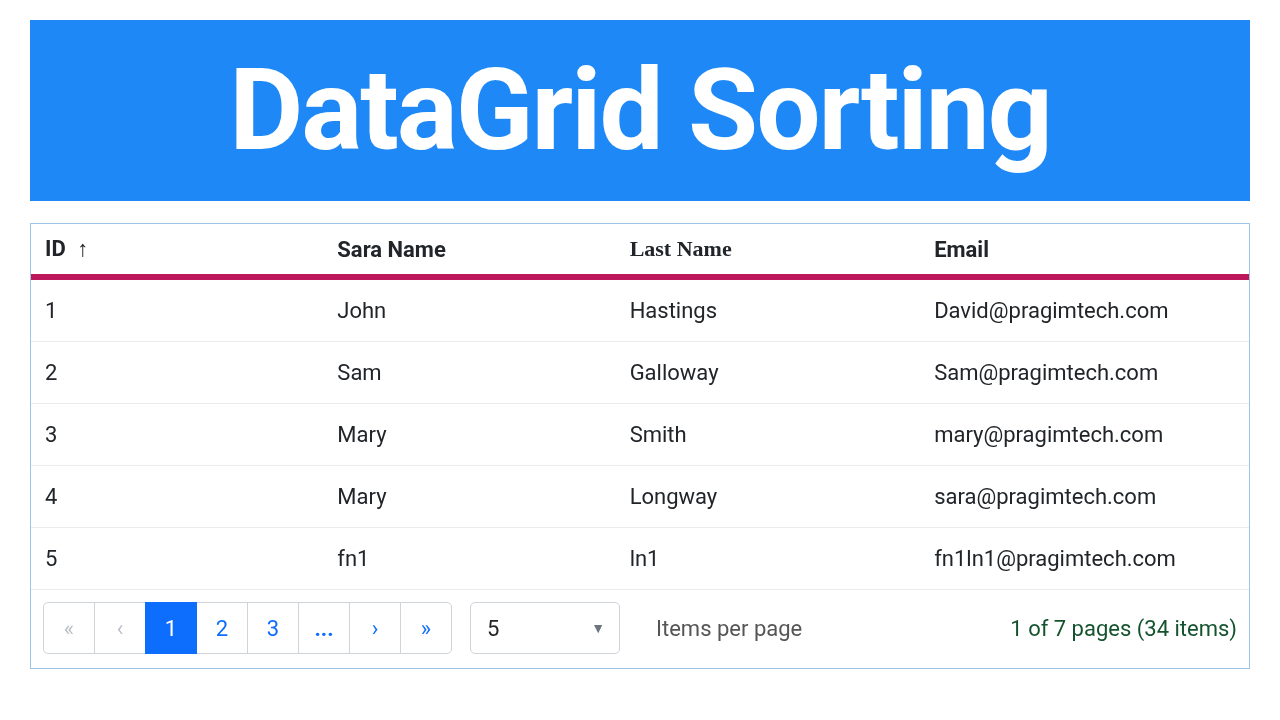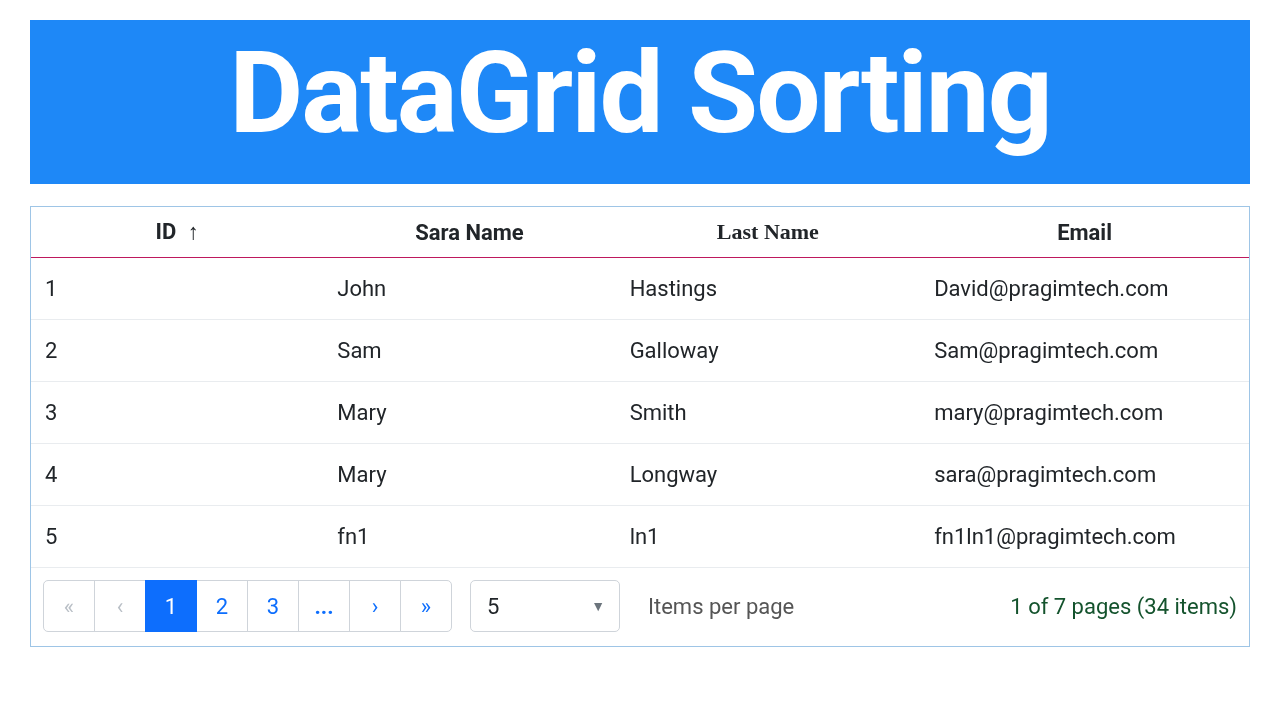--- a/index.html
+++ b/index.html
@@ -11,37 +11,37 @@
     padding: 20px 30px;
     color: #212529;
   }
   .banner {
     background: #1e88f7;
     color: #ffffff;
     font-size: 114px;
     font-weight: 700;
     text-align: center;
     line-height: 1.1;
-    padding: 11px 0 28px 0;
+    padding: 28px 0 28px 0;
     letter-spacing: -2px;
   }
   .grid {
     border: 1px solid #9ec5e6;
     margin-top: 22px;
   }
   table {
     width: 100%;
     border-collapse: collapse;
     font-size: 22px;
   }
   thead th {
-    text-align: center;
+    text-align: left;
     font-weight: 700;
     padding: 12px 14px;
-    border-bottom: 1px solid #be185d;
+    border-bottom: 6px solid #be185d;
     background: #fff;
   }
   tbody td {
     padding: 18px 14px;
     border-bottom: 1px solid #e9ecef;
     color: #212529;
   }
   tbody tr:last-child td { border-bottom: 1px solid #e9ecef; }
   .col-id    { width: 24%; }
   .col-first { width: 24%; }
@@ -107,21 +107,21 @@
   }
   .page-size .caret {
     position: absolute;
     right: 14px;
     top: 50%;
     transform: translateY(-50%);
     color: #6c757d;
     font-size: 14px;
   }
   .items-label {
-    margin-left: 28px;
+    margin-left: 36px;
     color: #555;
   }
   .page-info {
     margin-left: auto;
     color: #14532d;
   }
 </style>
 </head>
 <body>
 

